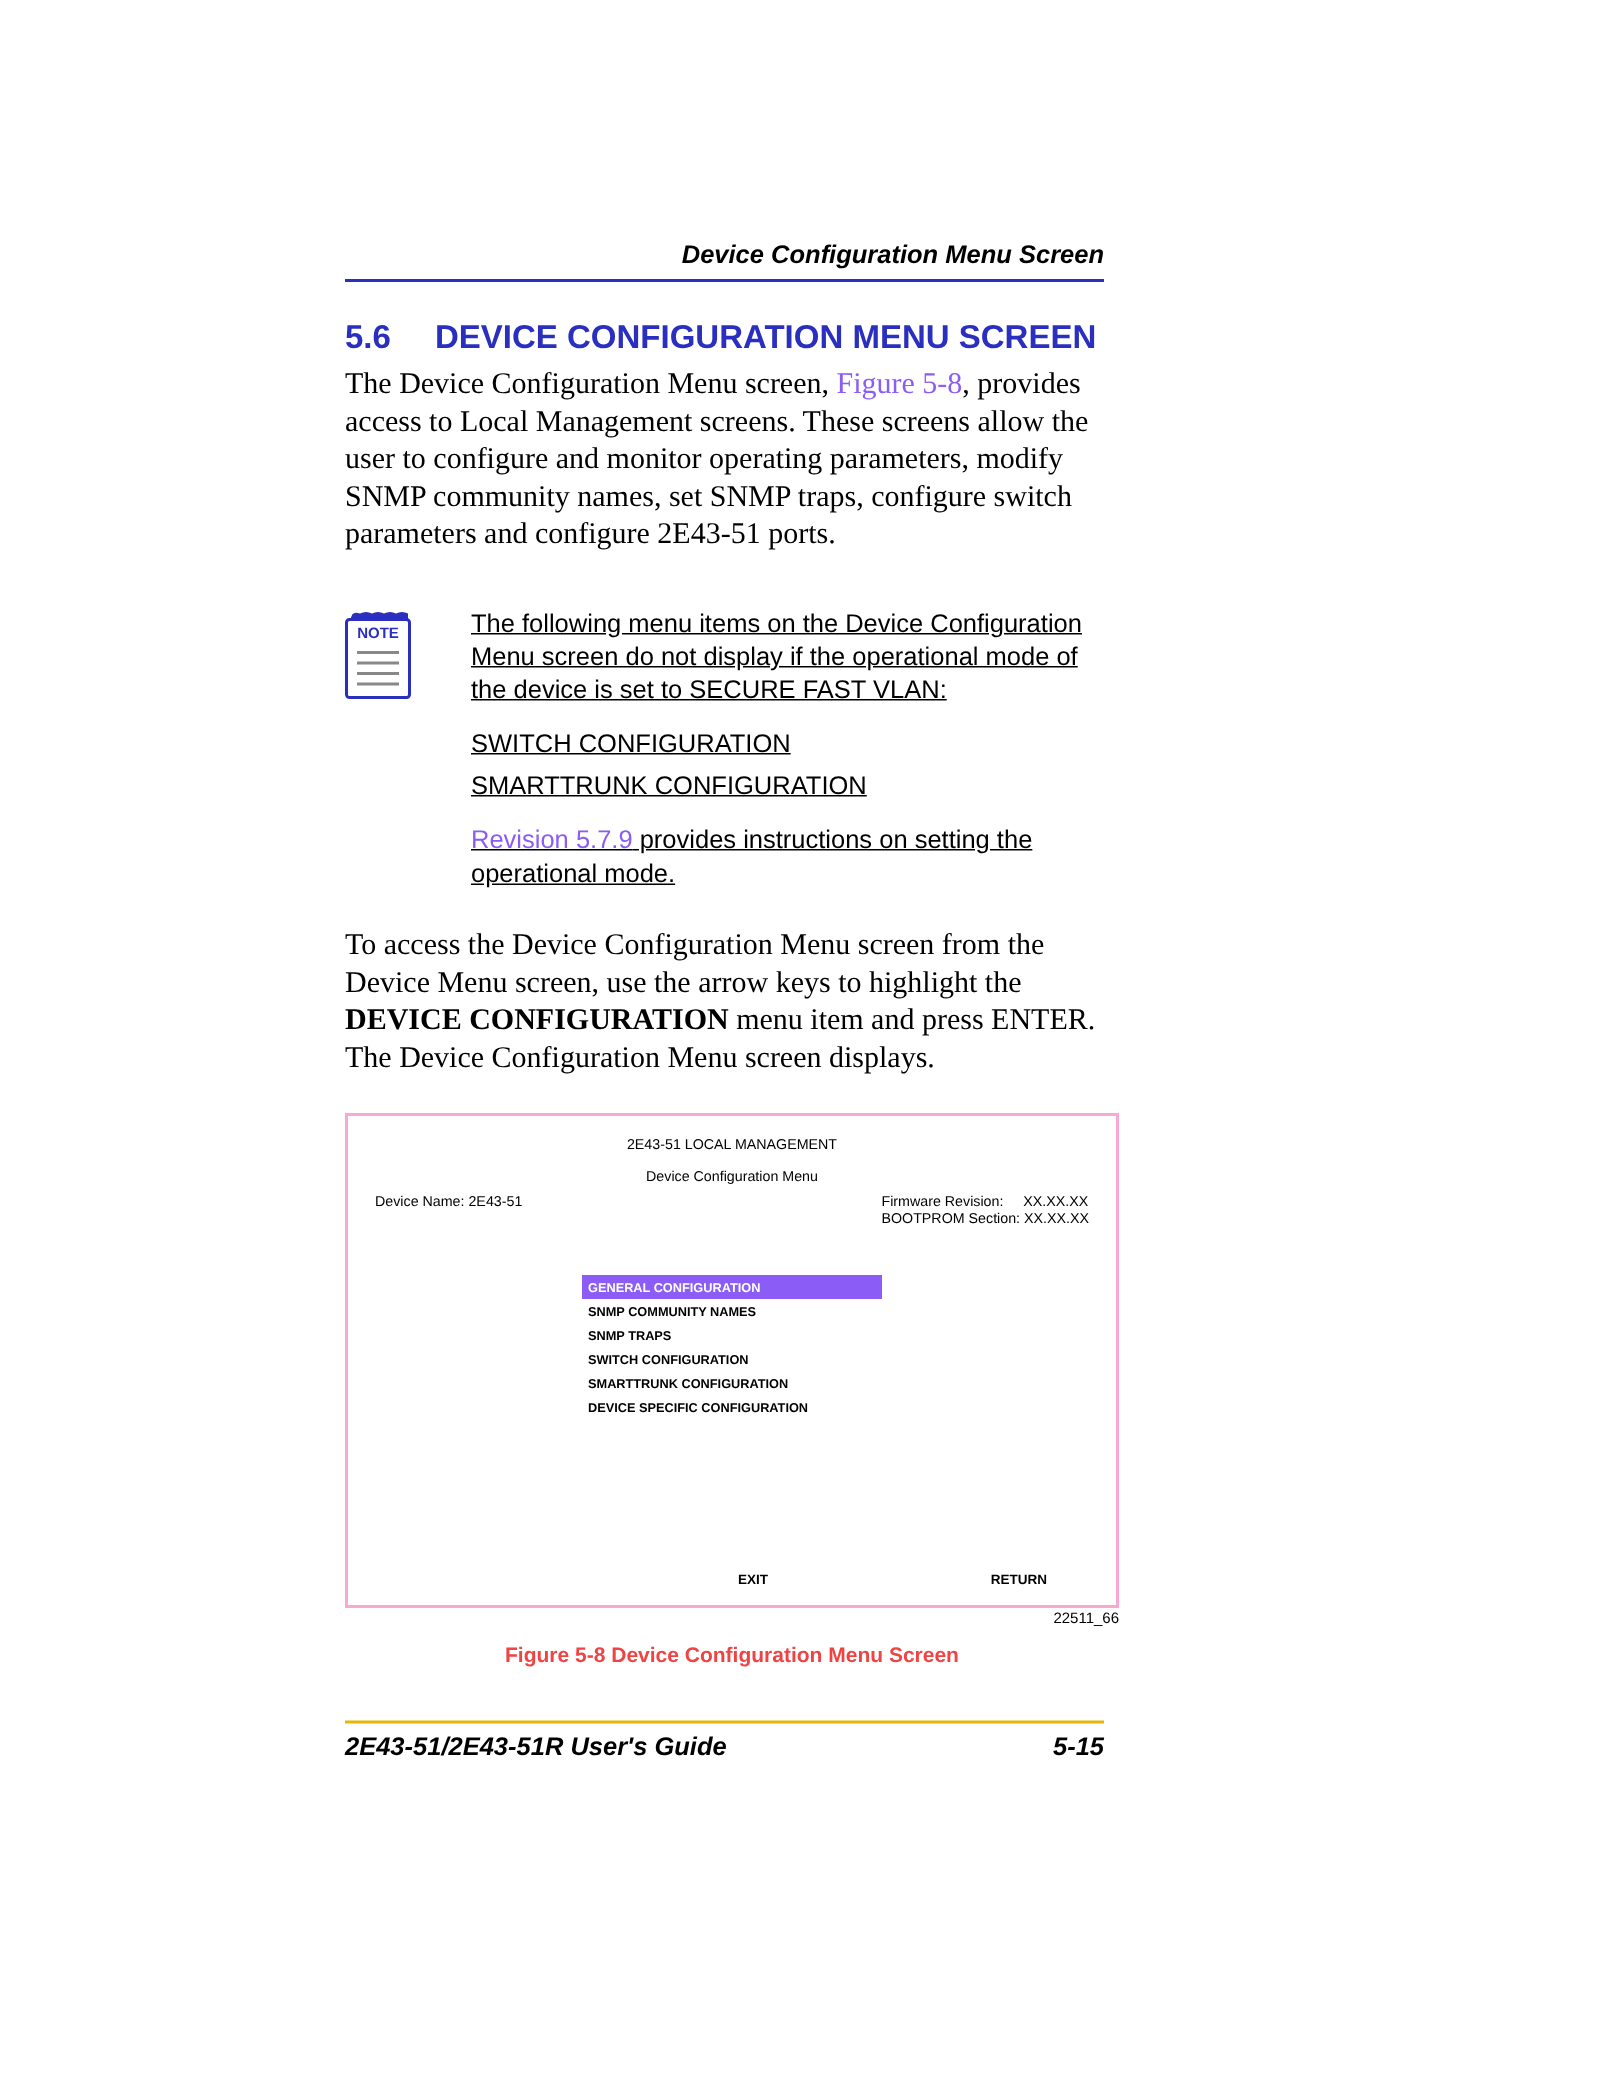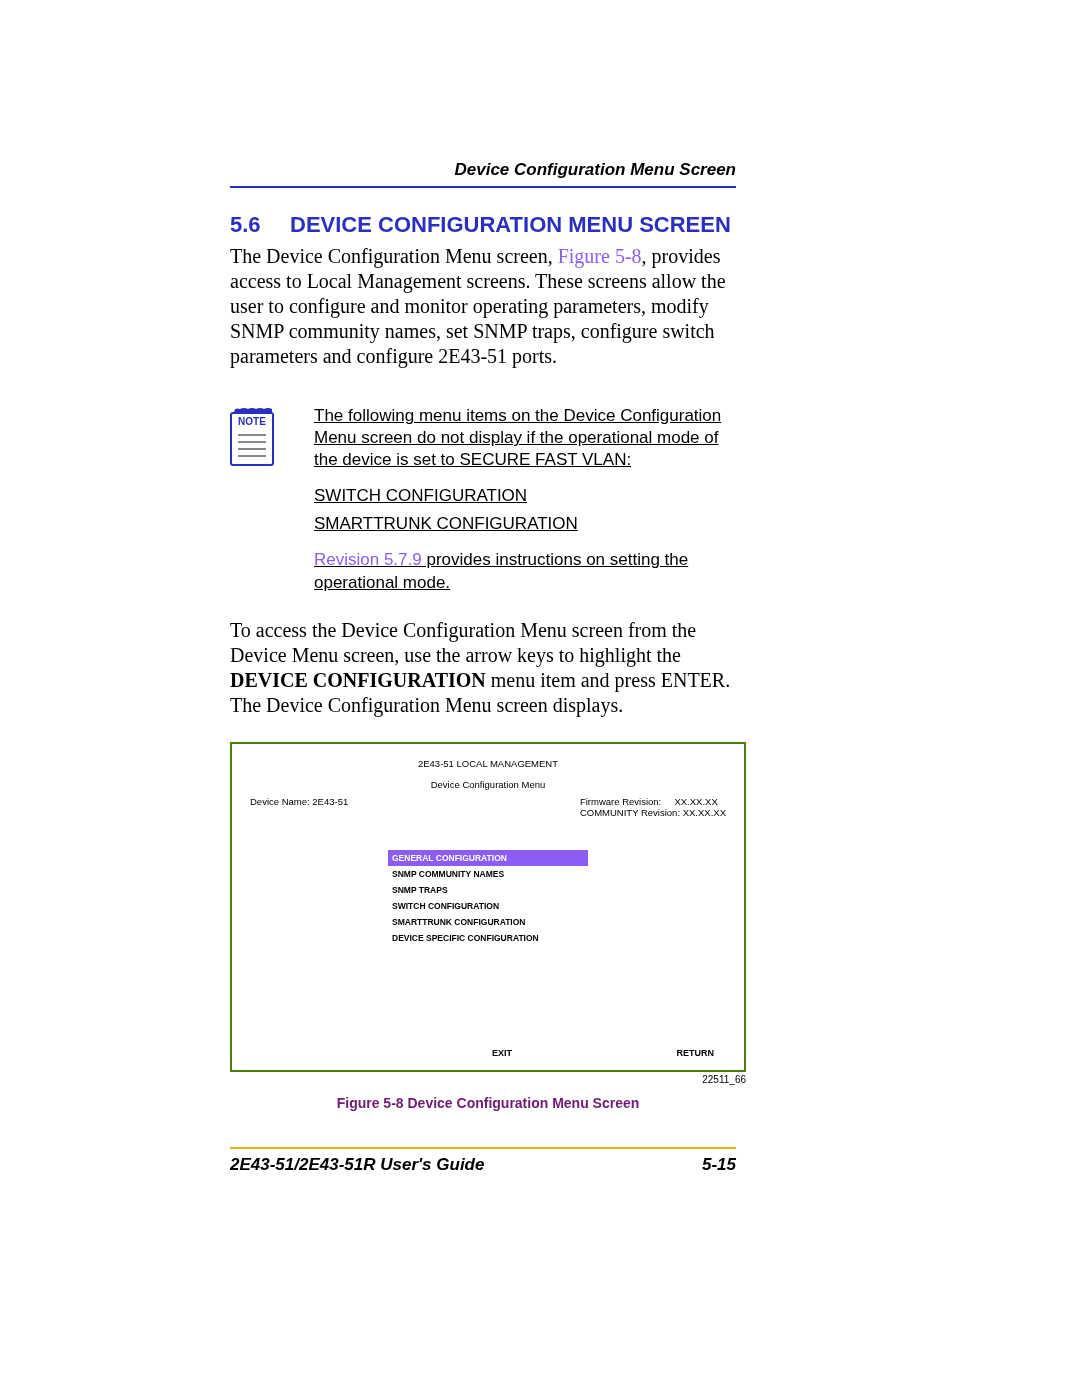--- a/index.html
+++ b/index.html
@@ -70,21 +70,21 @@
   .screen-figure-wrap {
     margin-top: 24px;
     text-align: center;
   }
   .screen-figure {
     width: 516px;
     margin: 0 auto;
     text-align: left;
   }
   .screen-border {
-    border: 2px solid #4d7c0f;
+    border: 2px solid #f9a8d4;
     padding: 14px 18px 6px 18px;
     font-family: Arial, Helvetica, sans-serif;
     font-size: 9.5px;
     height: 330px;
     box-sizing: border-box;
     position: relative;
   }
   .screen-line-center { text-align: center; }
   .screen-info-row {
     display: flex;
@@ -102,35 +102,35 @@
     padding: 3px 4px;
   }
   .menu-item.selected {
     background: #8b5cf6;
     color: #fff;
   }
   .screen-actions {
     position: absolute;
     bottom: 12px;
     left: 0;
-    right: 0;
+    right: 16px;
     font-weight: bold;
     font-size: 9px;
   }
   .screen-actions .exit { margin-left: 260px; }
   .screen-actions .ret { float: right; margin-right: 30px; }
   .fig-id {
     text-align: right;
     font-family: Arial, Helvetica, sans-serif;
     font-size: 10px;
     margin-top: 2px;
   }
   .caption {
     text-align: center;
-    color: #701a75;
+    color: #ef4444;
     font-family: Arial, Helvetica, sans-serif;
     font-weight: bold;
     font-size: 14px;
     margin-top: 10px;
   }
   .footer {
     display: flex;
     justify-content: space-between;
     font-style: italic;
     font-weight: bold;
@@ -189,21 +189,21 @@
         <div class="screen-line-center" style="margin-top:10px">Device Configuration  Menu</div>
         <div class="screen-info-row">
           <div>Device Name: 2E43-51</div>
           <div class="info-right">
             <div>
               <span>Firmware Revision:</span>
               &nbsp;&nbsp;&nbsp;
               <span>XX.XX.XX</span>
             </div>
             <div>
-              <span>COMMUNITY Revision:</span>
+              <span>BOOTPROM Section:</span>
               <span>XX.XX.XX</span>
             </div>
           </div>
         </div>
         <div class="menu-list">
           <div class="menu-item selected">GENERAL CONFIGURATION</div>
           <div class="menu-item">SNMP COMMUNITY NAMES</div>
           <div class="menu-item">SNMP TRAPS</div>
           <div class="menu-item">SWITCH CONFIGURATION</div>
           <div class="menu-item">SMARTTRUNK CONFIGURATION</div>

